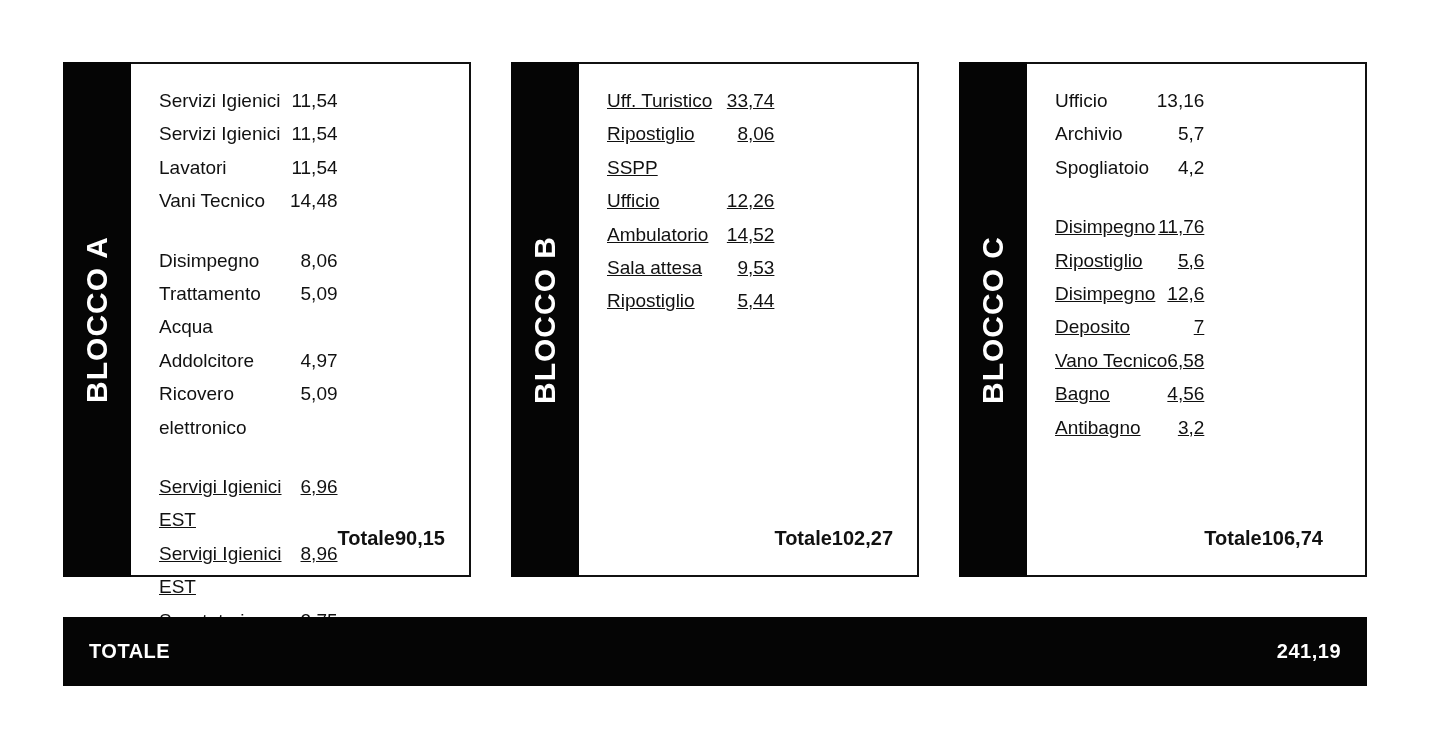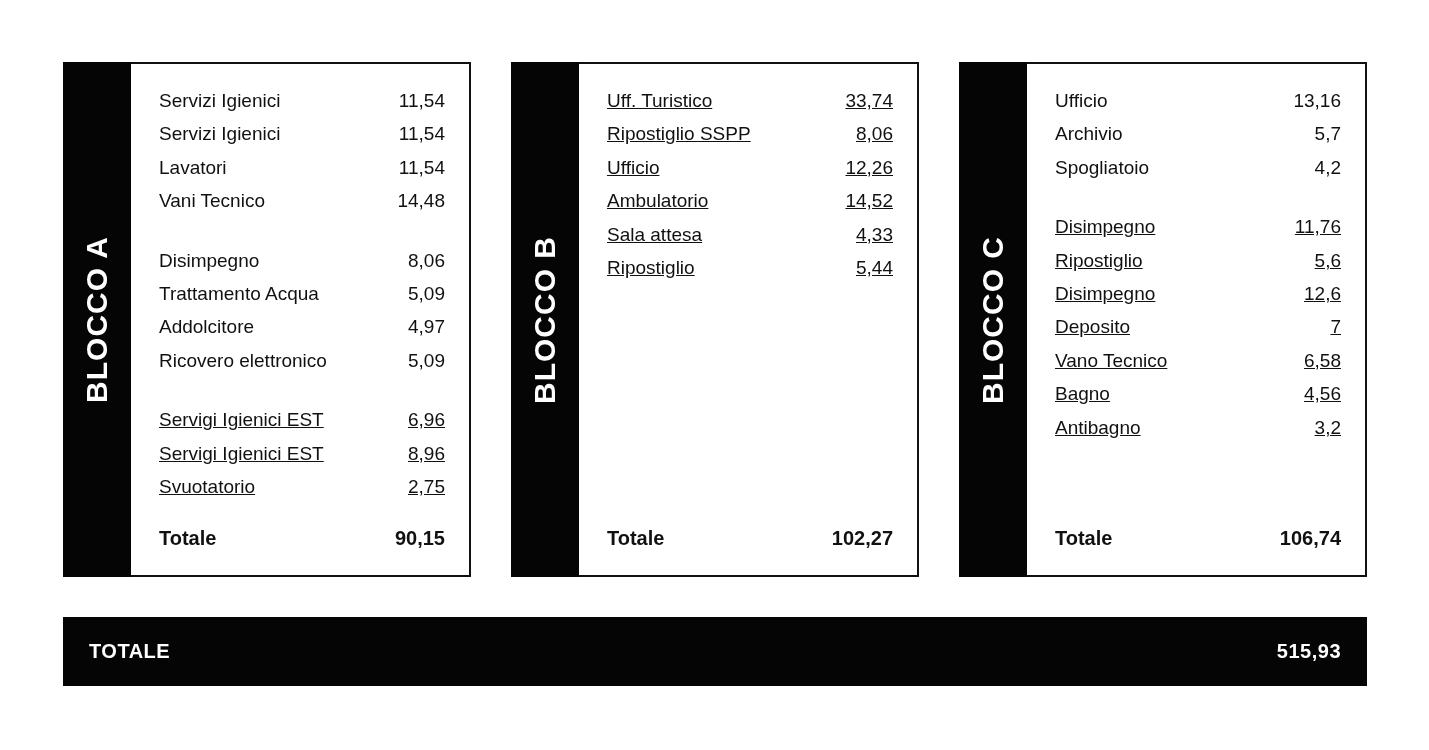--- a/index.html
+++ b/index.html
@@ -47,21 +47,20 @@
     letter-spacing: 1px;
     white-space: nowrap;
   }
   .panel {
     flex: 1;
     box-sizing: border-box;
     border: 2px solid #111111;
     border-left: none;
     background: #ffffff;
     display: flex;
-    flex-direction: column;
     padding: 20px 24px 20px 28px;
   }
   .rows { display: flex; flex-direction: column; }
   .group { margin-bottom: 26px; }
   .group:last-child { margin-bottom: 0; text-decoration: underline; }
   .row {
     display: flex;
     justify-content: space-between;
     align-items: baseline;
     font-size: 19px;
@@ -185,21 +184,21 @@
               <div class="row">
                 <span class="cell-label">Ufficio</span>
                 <span class="cell-value">12,26</span>
               </div>
               <div class="row">
                 <span class="cell-label">Ambulatorio</span>
                 <span class="cell-value">14,52</span>
               </div>
               <div class="row">
                 <span class="cell-label">Sala attesa</span>
-                <span class="cell-value">4,33</span>
+                <span class="cell-value">9,53</span>
               </div>
               <div class="row">
                 <span class="cell-label">Ripostiglio</span>
                 <span class="cell-value">5,44</span>
               </div>
             </div>
           </div>
         <div class="total-row">
           <span>Totale</span>
           <span>102,27</span>
@@ -262,16 +261,16 @@
           <span>Totale</span>
           <span>106,74</span>
         </div>
       </div>
     </div>
 
   </div>
 
   <div class="grand-total">
     <span>TOTALE</span>
-    <span>515,93</span>
+    <span>241,19</span>
   </div>
 
 </div>
 
 </body></html>

